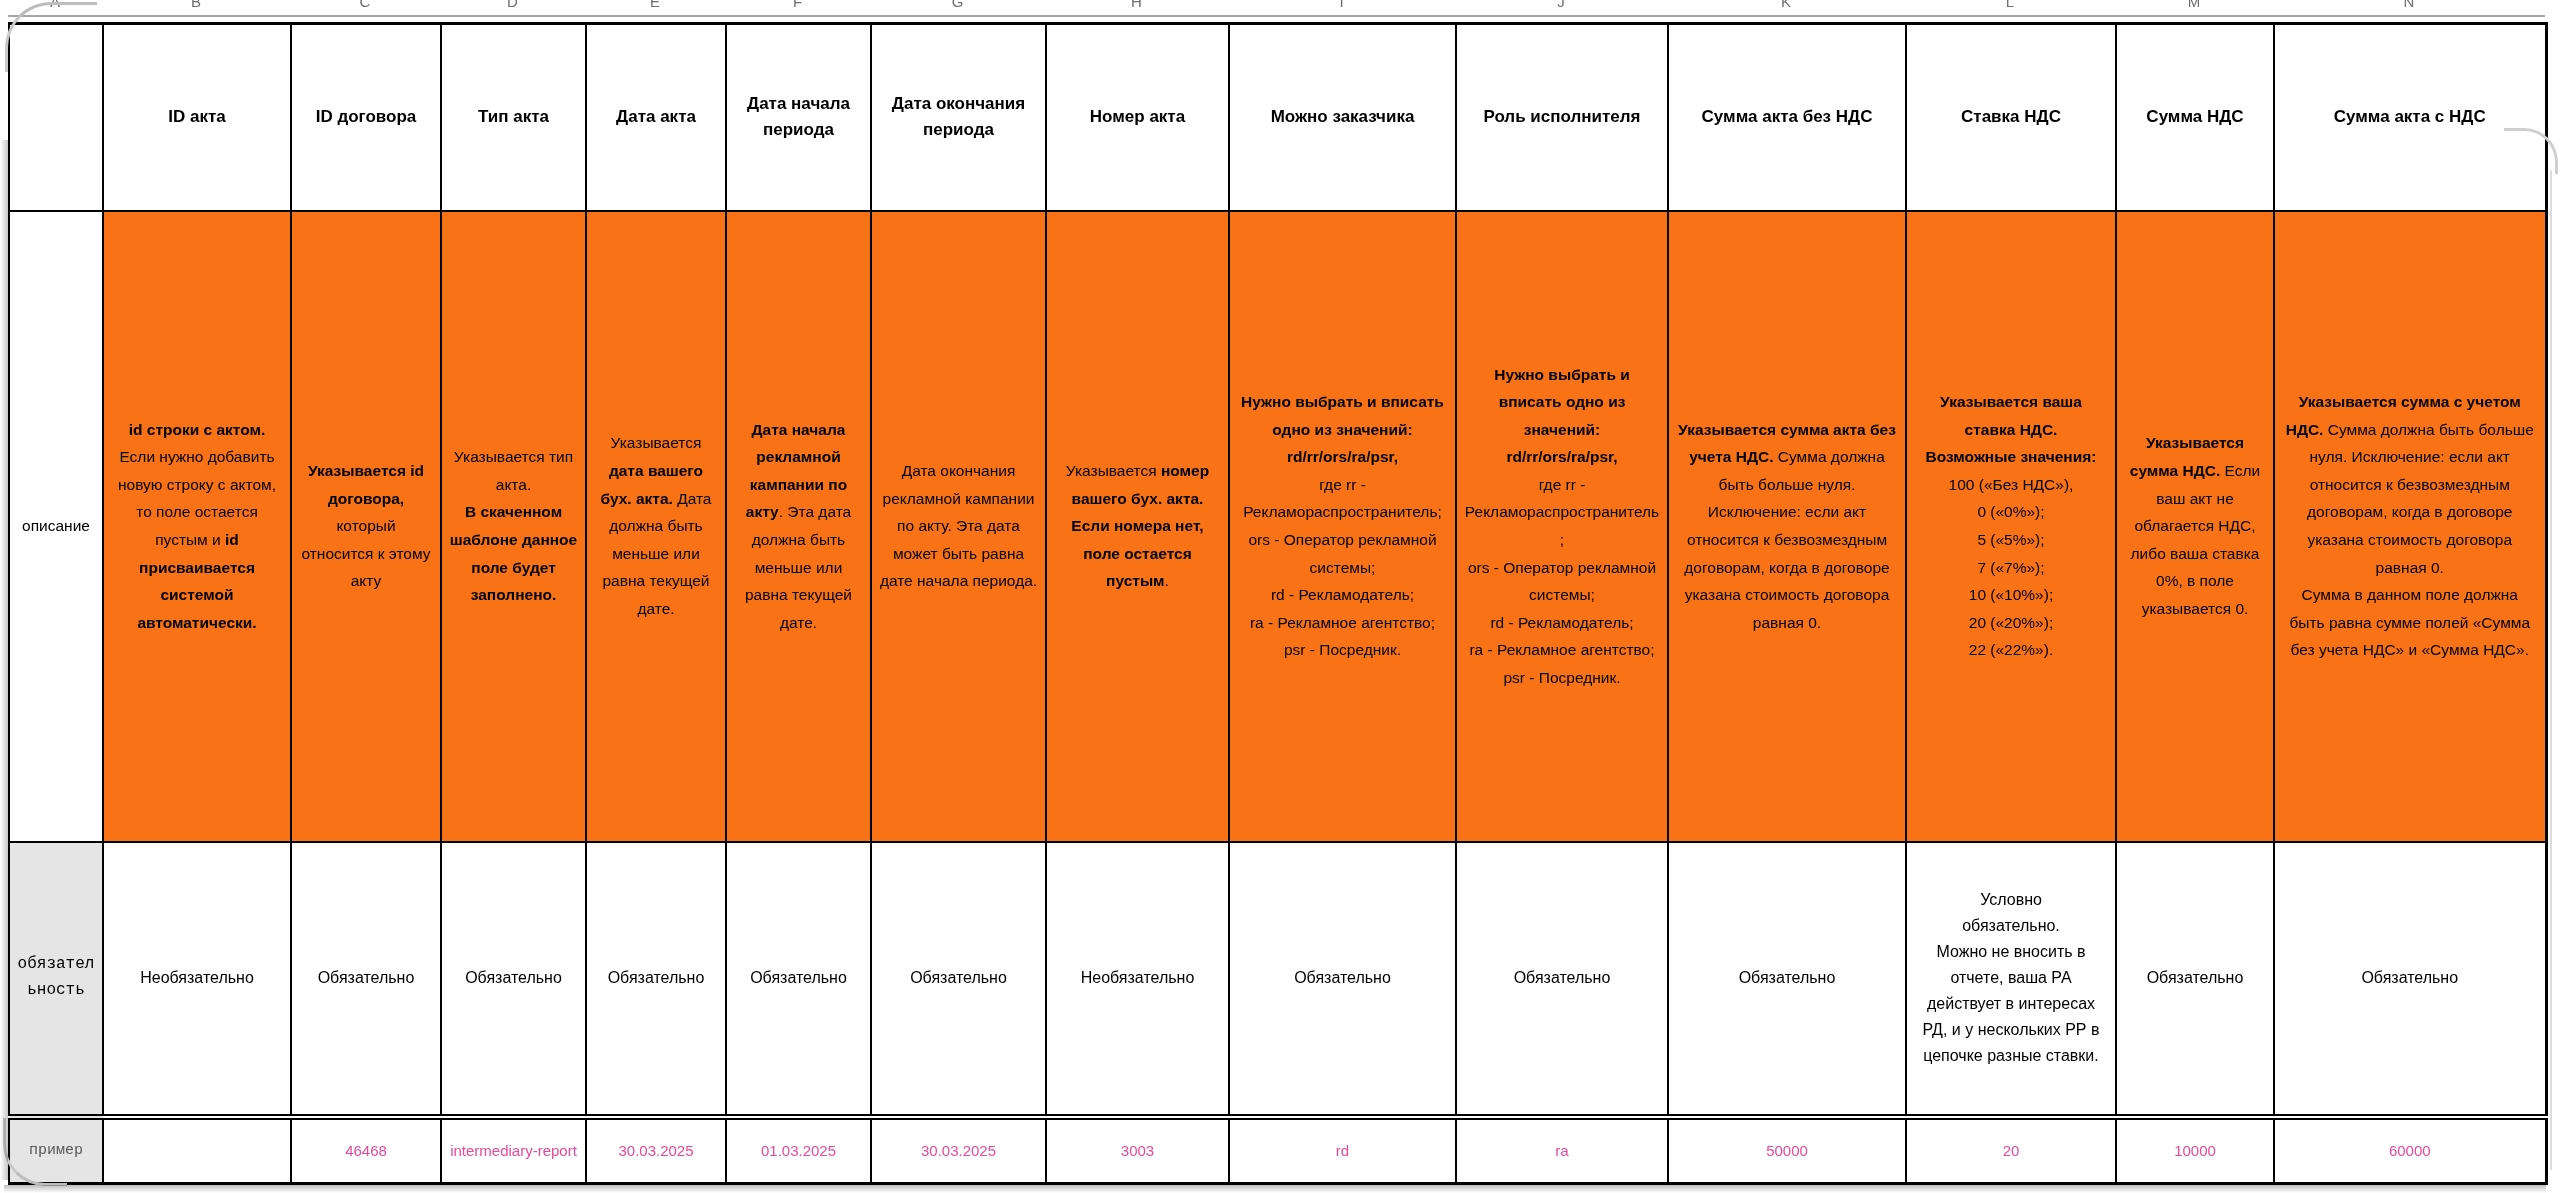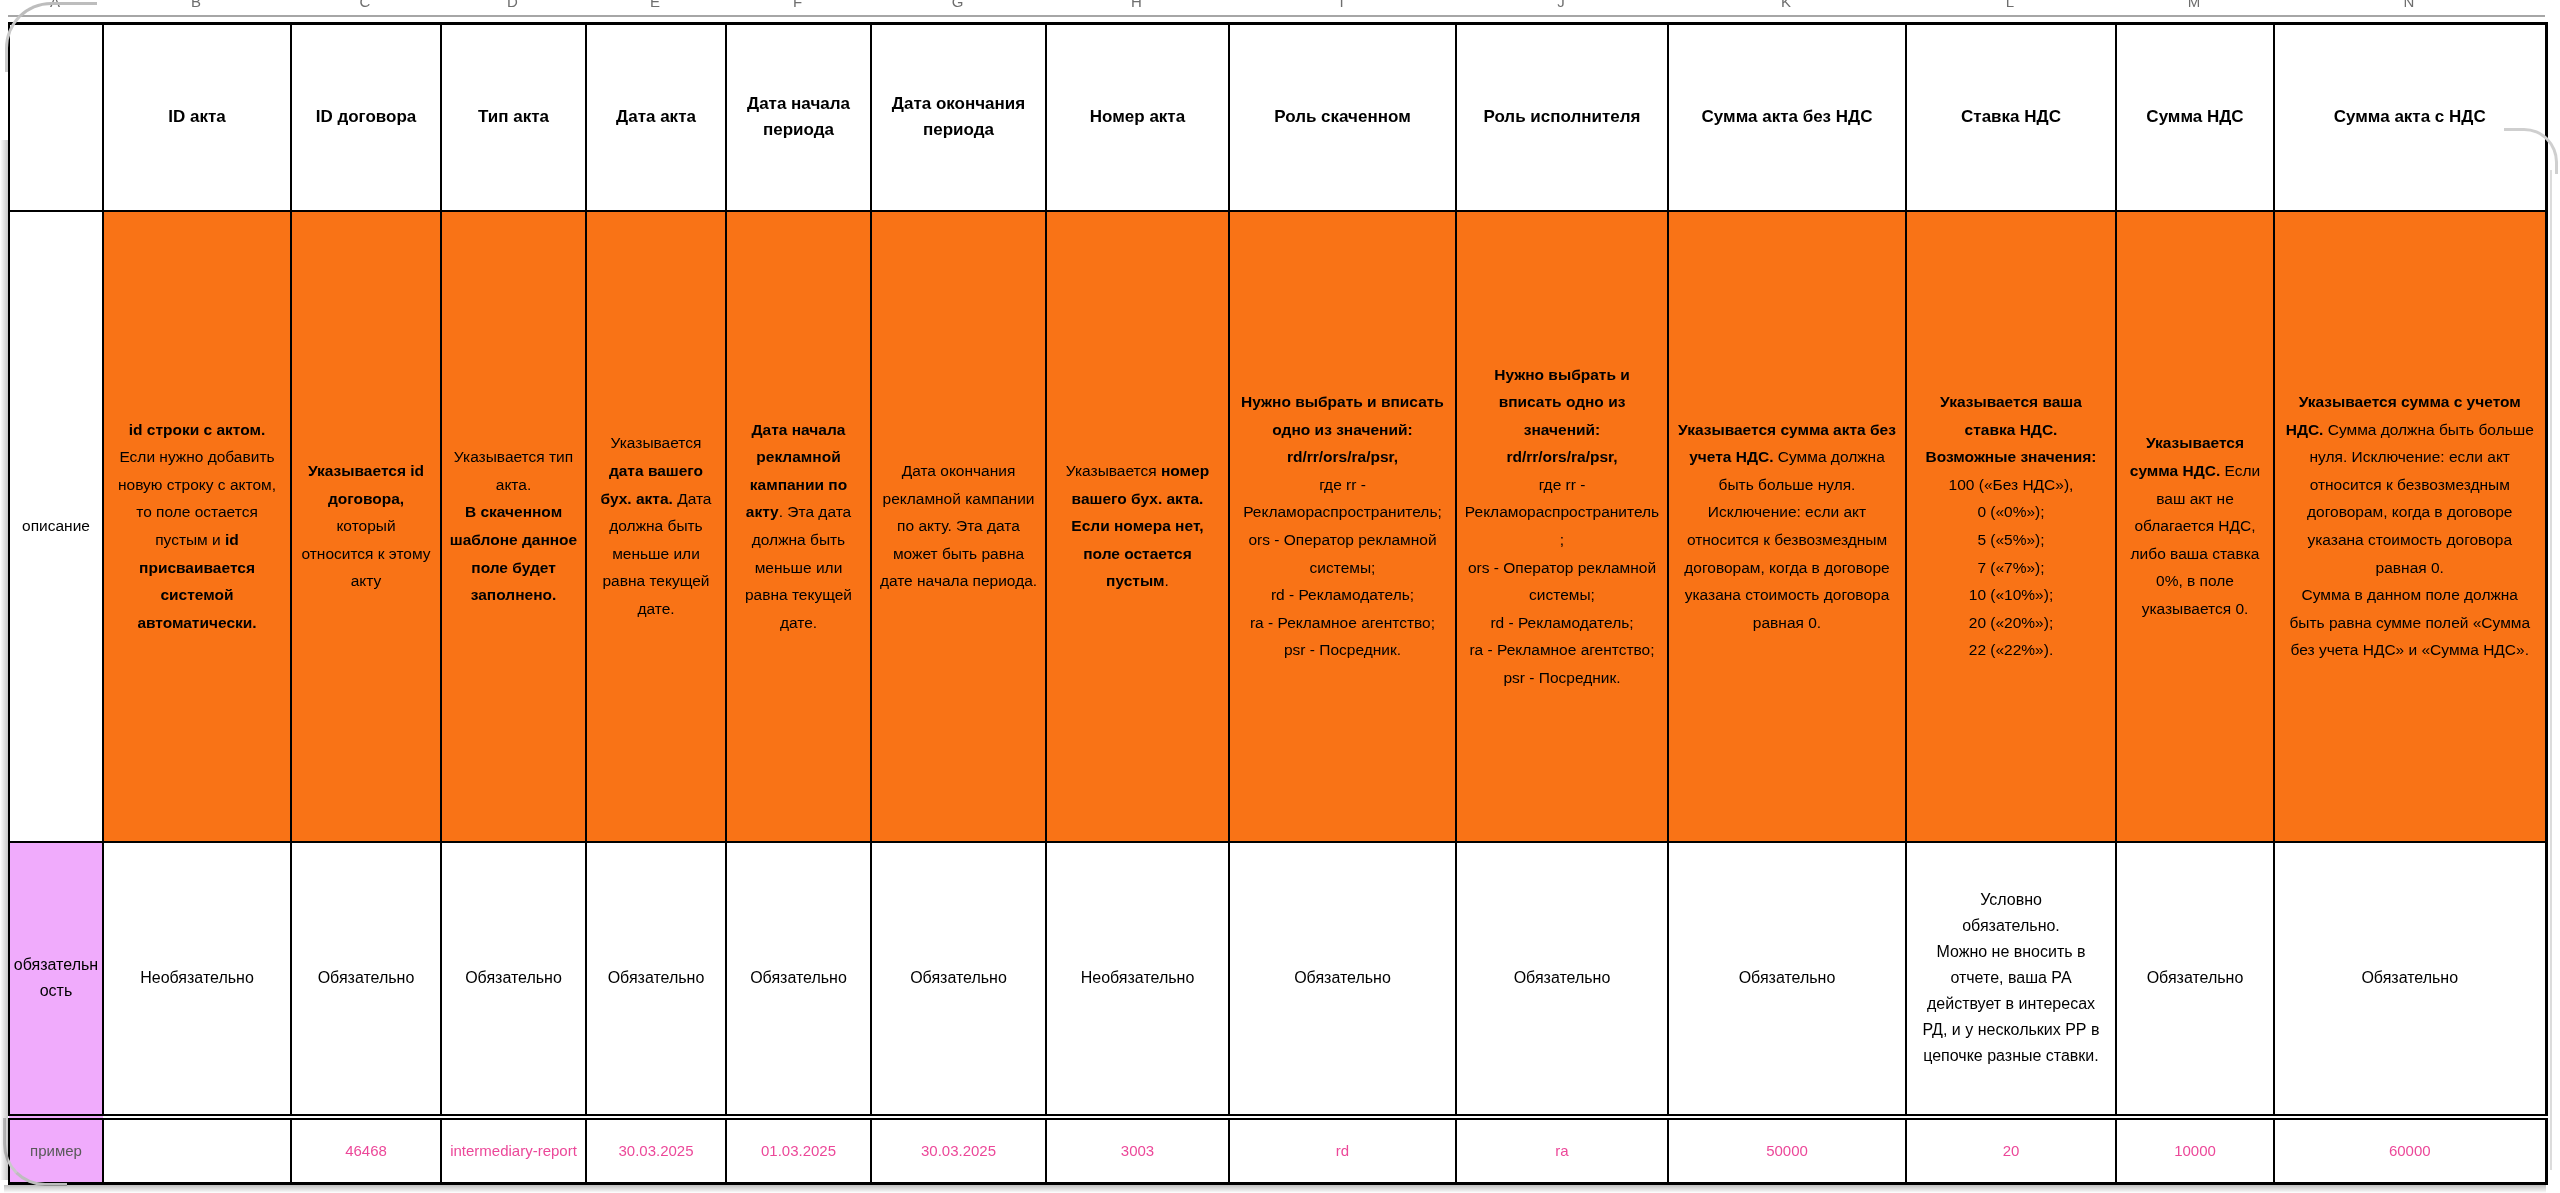--- a/index.html
+++ b/index.html
@@ -37,21 +37,21 @@
     padding: 3px 7px;
     overflow-wrap: break-word;
   }
   tr.header-row td { height: 187px; font-weight: 700; font-size: 17px; line-height: 1.55; background: #fff; }
   tr.description-row td { height: 631px; background: #f97316; font-size: 15.5px; line-height: 1.78; white-space: pre-line; }
   tr.required-row td { height: 275px; font-size: 16px; line-height: 1.62; white-space: pre-line; background: #fff; }
   tr.example-row td { height: 67px; font-size: 15px; line-height: 1.2; color: #ec4899; border-top: 6px double #000; background: #fff; }
 
   td.lbl { font-size: 15px; padding: 2px 3px; }
   tr.description-row td.lbl { background: #fff; white-space: normal; }
-  td.lbl.gray { background: #f0abfc; color: #000; overflow-wrap: anywhere; }
+  td.lbl.gray { background: #e5e5e5; color: #000; overflow-wrap: anywhere; font-family: Liberation Mono, monospace; }
   tr.example-row td.lbl { color: #595959; }
   tr.header-row td.lbl { background: #fff; }
   b { font-weight: 700; }
 
   
   .curl-tl {
     position: absolute; left: 5px; top: 2px; width: 92px; height: 70px;
     border-top-left-radius: 46px;
     border-top: 3px solid #bdbdbd; border-left: 3px solid #c9c9c9;
   }
@@ -117,21 +117,21 @@
     <tbody>
       <tr class="header-row">
         <td class="lbl"></td>
       <td>ID акта</td>
           <td>ID договора</td>
           <td>Тип акта</td>
           <td>Дата акта</td>
           <td>Дата начала периода</td>
           <td>Дата окончания периода</td>
           <td>Номер акта</td>
-          <td>Роль скаченном</td>
+          <td>Можно заказчика</td>
           <td>Роль исполнителя</td>
           <td>Сумма акта без НДС</td>
           <td>Ставка НДС</td>
           <td>Сумма НДС</td>
           <td>Сумма акта с НДС</td>
         </tr>
       <tr class="description-row">
         <td class="lbl">описание</td>
       <td><b>id строки с актом.
 </b><span>Если нужно добавить новую строку с актом, то поле остается пустым и </span><b>id присваивается системой автоматически.</b></td>

